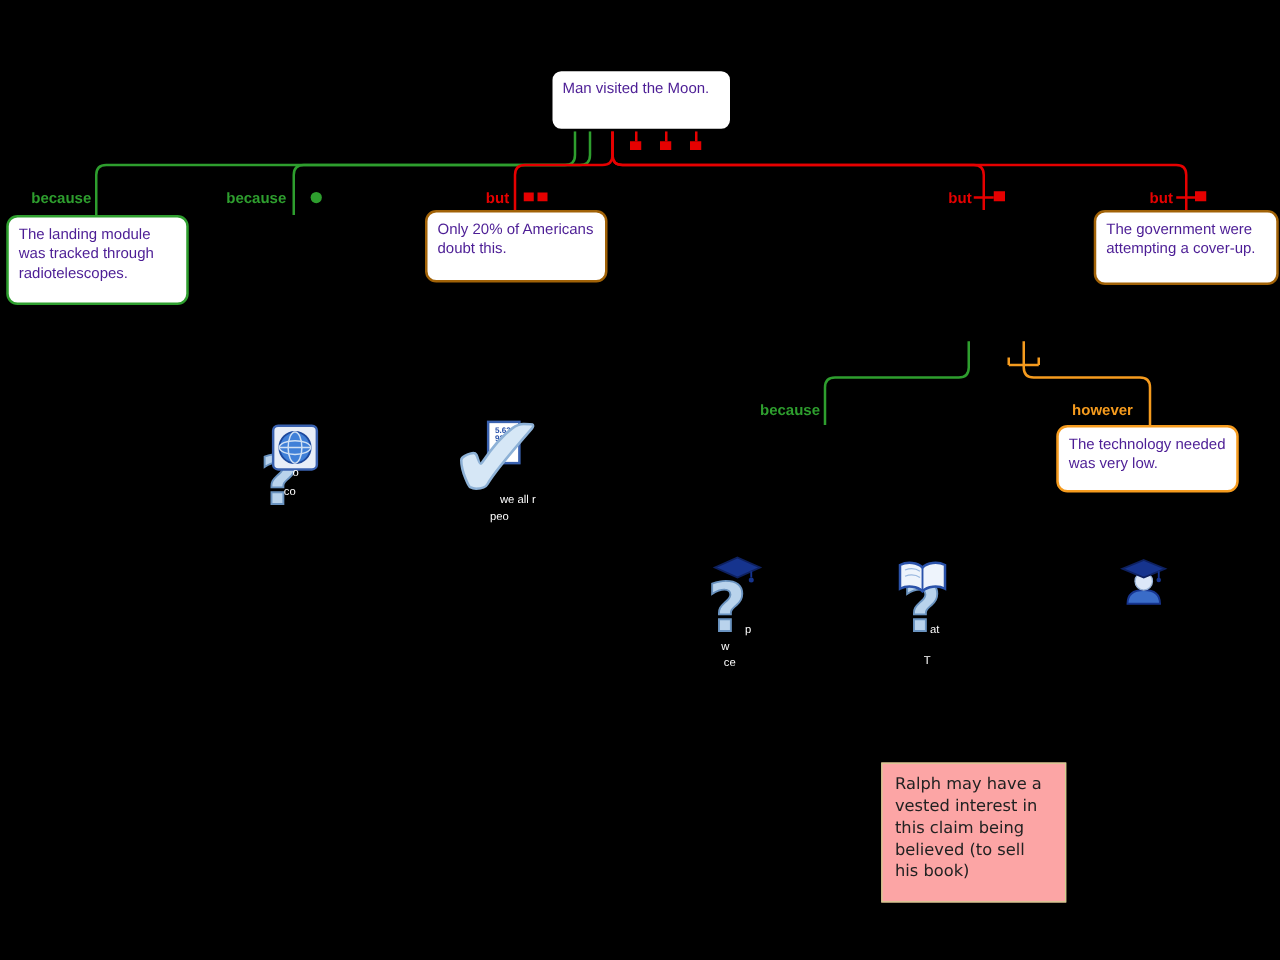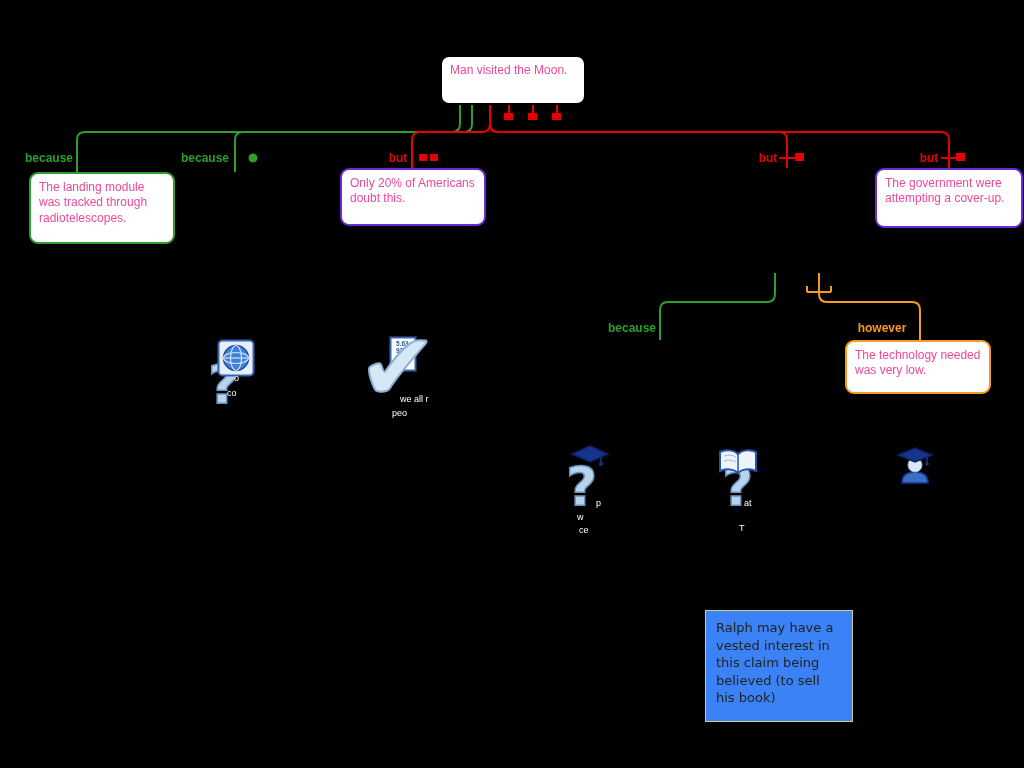--- a/index.html
+++ b/index.html
@@ -3,35 +3,35 @@
 <meta charset="utf-8">
 <style>
   html,body{margin:0;padding:0;background:#000;}
   #canvas{
     position:relative;width:1024px;height:768px;background:#000;overflow:hidden;
     font-family:"Liberation Sans", sans-serif;
   }
   svg.wires{position:absolute;left:0;top:0;pointer-events:none;}
   .node{
     position:absolute;background:#fff;border-radius:9px;padding:6px 8px;
-    font-size:12px;line-height:1.28;color:#ec4899;box-sizing:border-box;
+    font-size:12px;line-height:1.28;color:#4c1d95;box-sizing:border-box;
   }
   .node.root{border:2px solid #000;}
-  .node.green{border:2px solid #2e9e2e;margin-left:24px;}
-  .node.red{border:2px solid #6d28d9;}
+  .node.green{border:2px solid #2e9e2e;}
+  .node.red{border:2px solid #a16207;}
   .node.orange{border:2px solid #f59b1e;}
   .edge-label{
     position:absolute;font-size:12px;font-weight:bold;transform:translateX(-50%);
     white-space:nowrap;line-height:1;
   }
   .lab-green{color:#2e9e2e;}
   .lab-red{color:#e60000;}
   .lab-orange{color:#f59b1e;}
   .note{
-    position:absolute;background:#3b82f6;border:1px solid #cfcf8e;
+    position:absolute;background:#fca5a5;border:1px solid #cfcf8e;
     padding:8px 10px;font-size:13px;line-height:1.35;color:#222;
     font-family:"DejaVu Sans", sans-serif;box-sizing:border-box;
   }
   .icon-group{position:absolute;}
   .icon-group *{position:absolute;}
   .qmark{
     font-size:54px;font-weight:bold;line-height:1;color:#b9d3ec;
     -webkit-text-stroke:1.5px #6a93c0;font-family:"DejaVu Sans", sans-serif;
   }
   .checkmark{

